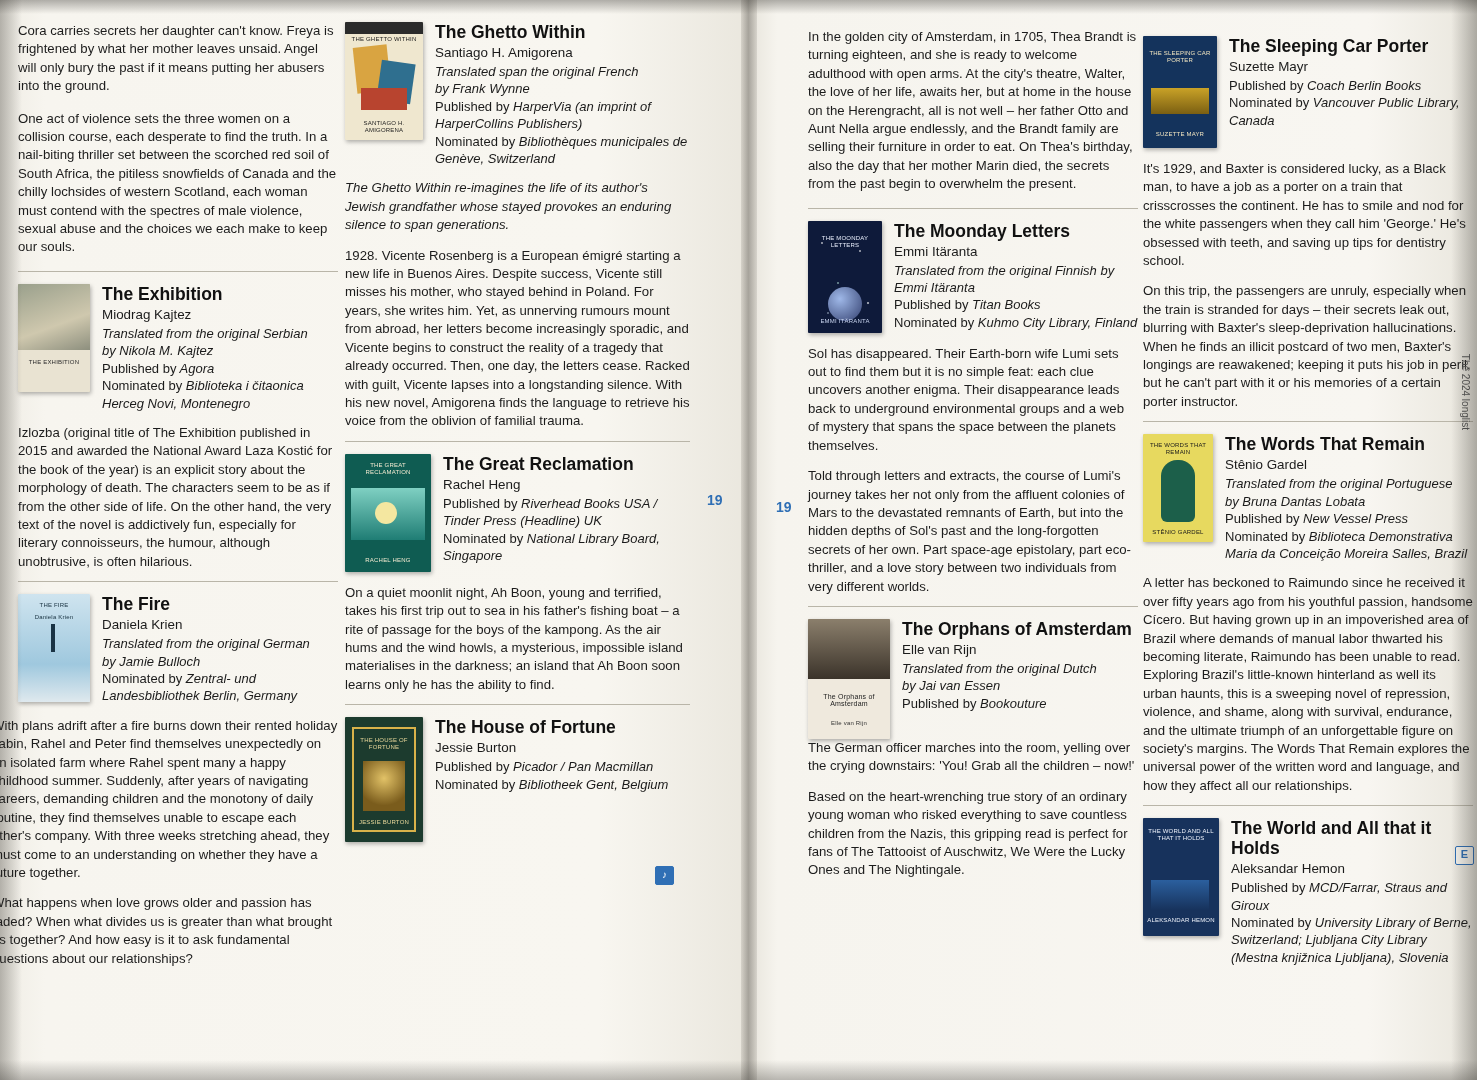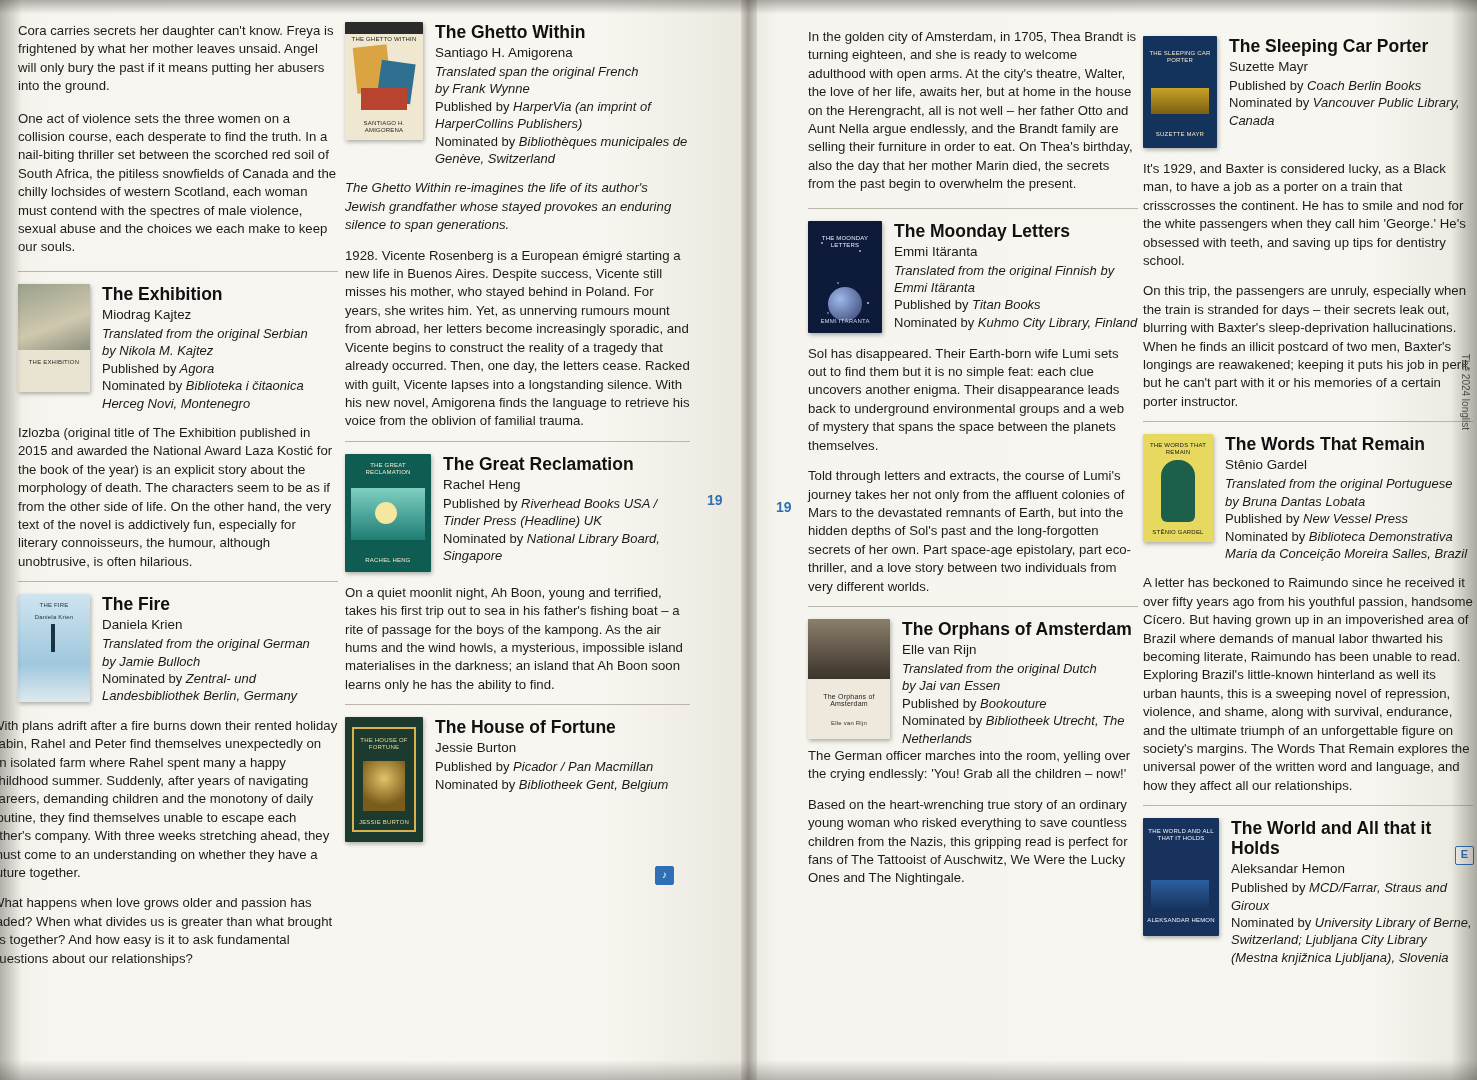--- a/index.html
+++ b/index.html
@@ -383,24 +383,23 @@
           <div class="txt"></div>
           <div class="cap" style="bottom:32px; color:#222; font-size:7px;">The Orphans of Amsterdam</div>
           <div class="cap" style="bottom:12px; color:#333;">Elle van Rijn</div>
         </div>
         <div class="meta">
           <h2 class="btitle">The Orphans of Amsterdam</h2>
           <div class="bauthor">Elle van Rijn</div>
           <div class="bline">Translated from the original Dutch</div>
           <div class="bline"><b>by Jai van Essen</b></div>
           <div class="bline"><span class="roman">Published by</span> <b>Bookouture</b></div>
-          <div class="bline"><span class="roman">Nominated by</span> <b>Bibliotheek Utrecht, The Netherlands</b></div>
-        </div>
-      </div>
-      <p class="blurb" style="margin-top:0;">The German officer marches into the room, yelling over the crying endlessly: 'You! Grab all the children – now!'</p>
+        </div>
+      </div>
+      <p class="blurb" style="margin-top:0;">The German officer marches into the room, yelling over the crying downstairs: 'You! Grab all the children – now!'</p>
       <p class="blurb">Based on the heart-wrenching true story of an ordinary young woman who risked everything to save countless children from the Nazis, this gripping read is perfect for fans of The Tattooist of Auschwitz, We Were the Lucky Ones and The Nightingale.</p>
     </div>
   </div>
 
   <div class="col col4">
     <div style="height:36px"></div>
 
     <div class="entry">
       <div class="entry-head">
         <div class="cover cv-porter">

